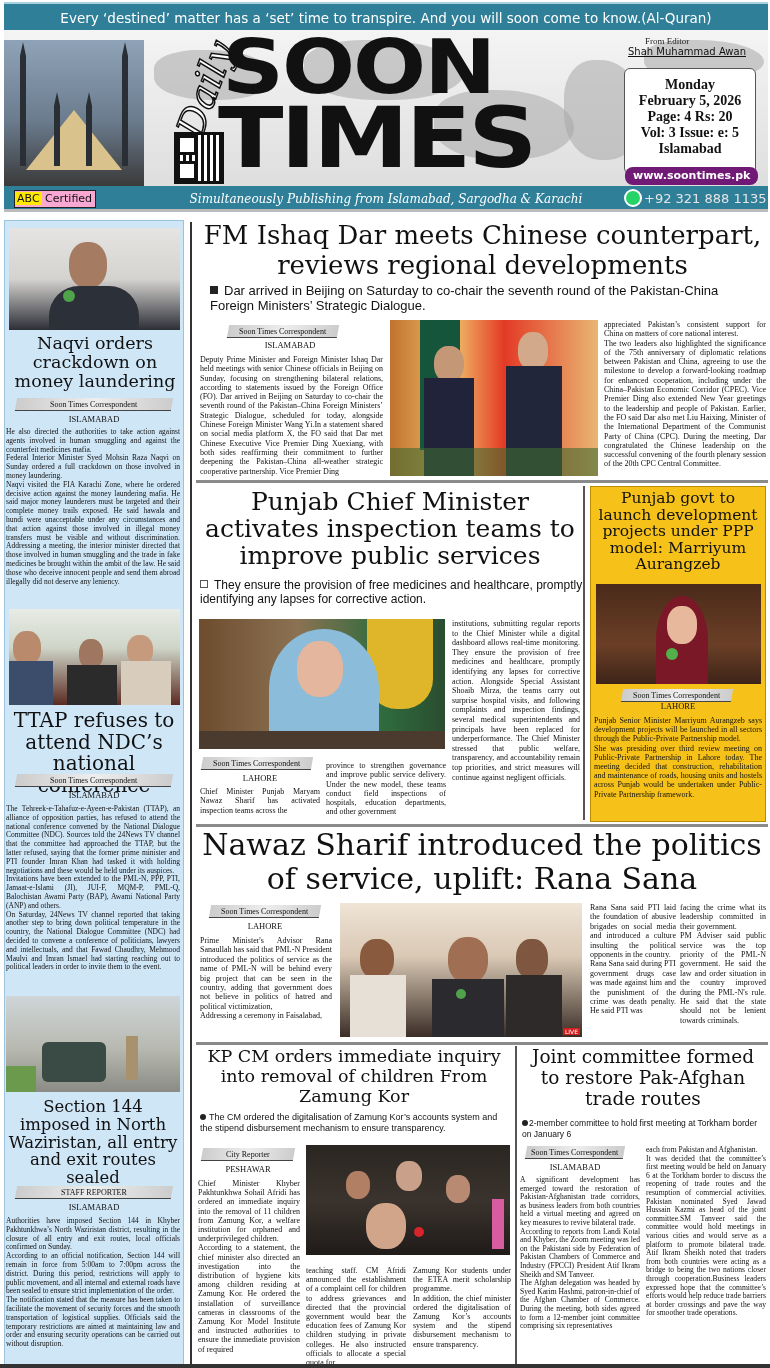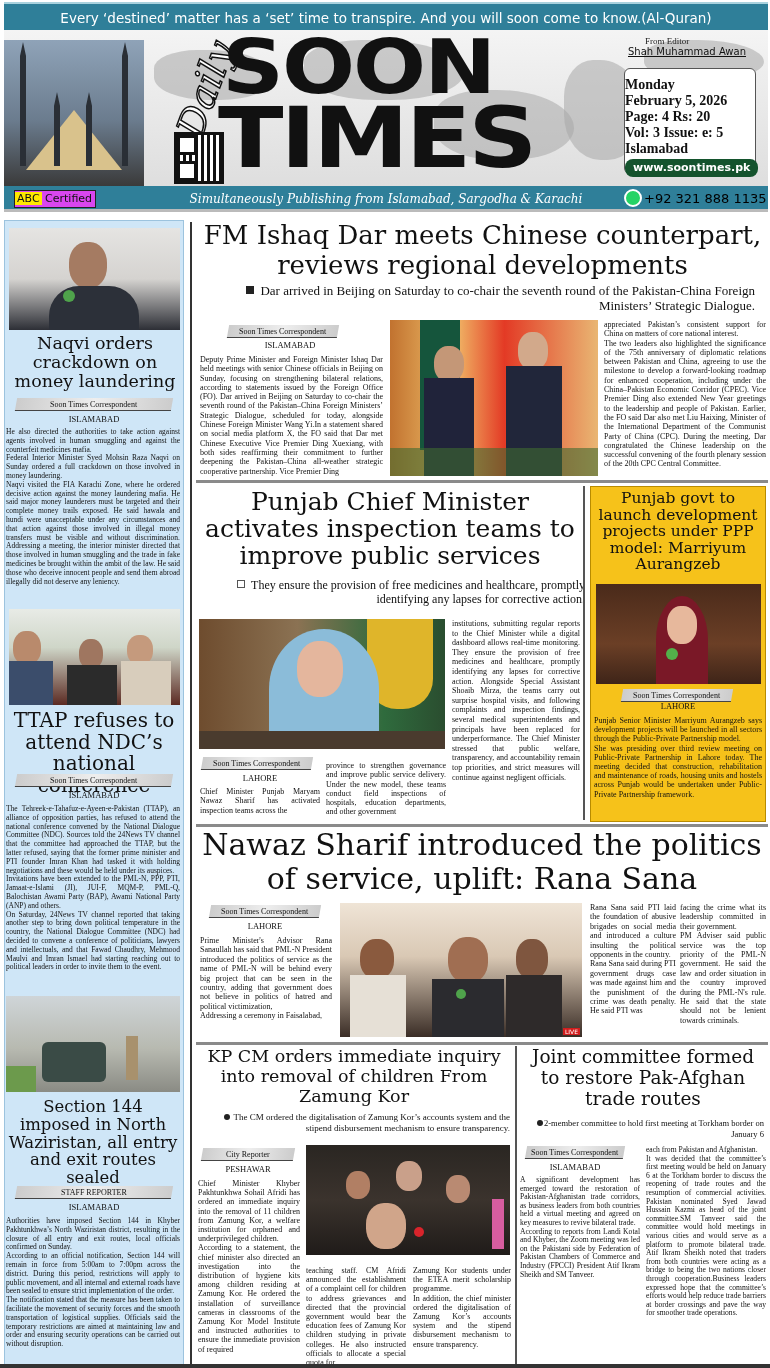--- a/index.html
+++ b/index.html
@@ -15,40 +15,40 @@
 .daily{left:172px;top:60px;font-family:"DejaVu Serif",serif;font-style:italic;font-size:38px;transform:rotate(-70deg);transform-origin:left top;color:#fff;-webkit-text-stroke:1.5px #111;left:168px;top:128px}
 .soon{left:222px;top:30px;font-family:"DejaVu Sans",sans-serif;font-weight:bold;font-size:86px;letter-spacing:-2px;color:#111;line-height:86px;transform:scaleY(.86);transform-origin:left top}
 .times{left:218px;top:96px;font-family:"DejaVu Sans",sans-serif;font-weight:bold;font-size:96px;letter-spacing:-3px;color:#111;line-height:96px;transform:scaleY(.88);transform-origin:left top}
 .qr{left:174px;top:132px;width:50px;height:52px;background:
  repeating-linear-gradient(90deg,#111 0 3px,#fff 3px 6px),#fff;border:3px solid #111}
 .qr:before,.qr:after{content:"";position:absolute;width:14px;height:14px;border:3px solid #111;background:#fff}
 .qr:before{left:0;top:0}
 .qr:after{left:0;bottom:0}
 .editor-lbl{left:645px;top:36px;font-size:9px;color:#222}
 .editor-name{left:628px;top:46px;font-family:"DejaVu Sans",sans-serif;font-size:10px;color:#111;text-decoration:underline}
-.datebox{left:624px;top:68px;width:132px;height:106px;background:#fff;border:1px solid #555;border-radius:6px;text-align:left;font-weight:bold;font-size:14px;line-height:16px;padding-top:8px}
+.datebox{left:624px;top:68px;width:132px;height:106px;background:#fff;border:1px solid #555;border-radius:6px;text-align:center;font-weight:bold;font-size:14px;line-height:16px;padding-top:8px}
 .datebox div{white-space:nowrap}
-.url{display:inline-block;margin-top:2px;background:#14532d;color:#fff;font-family:"DejaVu Sans",sans-serif;font-size:11px;padding:1px 8px;border-radius:8px}
+.url{display:inline-block;margin-top:10px;background:#701a75;color:#fff;font-family:"DejaVu Sans",sans-serif;font-size:11px;padding:1px 8px;border-radius:8px}
 .bottombar{left:4px;top:186px;width:764px;height:26px;background:#2f7f99;border-bottom:3px solid #bbb}
-.abc{position:absolute;left:10px;top:4px;background:#d946ef;border:1px solid #222;font-family:"DejaVu Sans",sans-serif;font-size:11px;line-height:16px;padding:0 3px 0 0}
+.abc{position:absolute;left:10px;top:4px;background:#f9a8d4;border:1px solid #222;font-family:"DejaVu Sans",sans-serif;font-size:11px;line-height:16px;padding:0 3px 0 0}
 .abc b{background:#ffe800;padding:0 2px;font-weight:normal}
 .publishing{position:absolute;left:0;width:764px;top:4px;text-align:center;color:#fff;font-family:"DejaVu Serif",serif;font-style:italic;font-size:12px;line-height:18px}
-.phone{position:absolute;left:620px;top:3px;color:#000000;font-family:"DejaVu Sans",sans-serif;font-size:13px;line-height:20px}
+.phone{position:absolute;left:620px;top:3px;color:#e5e5e5;font-family:"DejaVu Sans",sans-serif;font-size:13px;line-height:20px}
 .wa{display:inline-block;width:18px;height:18px;border-radius:50%;background:#25d366;border:2px solid #fff;vertical-align:-4px;margin-right:2px}
 .sidebar{left:4px;top:220px;width:180px;height:1146px;background:#cfe6f7;border:1px solid #9cc3de}
 .photo{position:absolute;overflow:hidden}
 .hl{text-align:center;font-family:"DejaVu Serif",serif;color:#111;line-height:1.08}
 .byline{position:relative;margin:0 auto;height:13px;background:linear-gradient(90deg,#ccc,#eee,#ccc);border-bottom:1.5px solid #444;font-size:8px;line-height:13px;text-align:center;transform:skewX(-10deg)}
 .byline span{display:inline-block;transform:skewX(10deg)}
 .place{text-align:center;font-size:8.5px;line-height:14px}
 .body{font-size:8px;line-height:9.3px;text-align:justify;color:#111}
 .body p{margin:0}
 .vrule{position:absolute;width:2px;background:#555}
 .hrule{position:absolute;height:3px;background:#8a8a8a}
-.kicker{font-family:Liberation Serif, serif;font-size:13px;line-height:15px;text-align:right}
+.kicker{font-family:Liberation Sans, sans-serif;font-size:13px;line-height:15px;text-align:left}
 .sq{display:inline-block;width:8px;height:8px;background:#222;margin-right:6px;vertical-align:1px}
 .yellowbox{left:590px;top:486px;width:176px;height:336px;background:#f6c21a;border:1px solid #b88b00}
 </style>
 </head>
 <body>
 
 <div class="abs topbar">Every ‘destined’ matter has a ‘set’ time to transpire. And you will soon come to know.(Al-Quran)</div>
 
 <div class="abs masthead">
   <div class="map-blob" style="left:150px;top:20px;width:120px;height:50px"></div>
@@ -251,19 +251,20 @@
 
 <div class="abs hl" style="left:520px;top:1046px;width:246px;font-size:18.5px;line-height:21px">Joint committee formed to restore Pak-Afghan trade routes</div>
 <div class="abs kicker" style="left:522px;top:1118px;width:242px;font-size:8.5px;line-height:11px"><span style="display:inline-block;width:6px;height:6px;border-radius:50%;background:#222;margin-right:1px"></span><span>2-member committee to hold first meeting at Torkham border on January 6</span></div>
 <div class="abs" style="left:526px;top:1146px;width:98px">
     <div class="byline"><span>Soon Times Correspondent</span></div>
   </div>
 <div class="abs place" style="left:520px;top:1160px;width:110px">ISLAMABAD</div>
 <div class="abs body" style="left:520px;top:1176px;width:120px;font-size:7.6px;line-height:8.6px">
   <p>A significant development has emerged toward the restoration of Pakistan-Afghanistan trade corridors, as business leaders from both countries held a virtual meeting and agreed on key measures to revive bilateral trade.</p>
   <p>According to reports from Landi Kotal and Khyber, the Zoom meeting was led on the Pakistani side by Federation of Pakistan Chambers of Commerce and Industry (FPCCI) President Atif Ikram Sheikh and SM Tanveer.</p>
+  <p>The Afghan delegation was headed by Syed Karim Hashmi, patron-in-chief of the Afghan Chamber of Commerce. During the meeting, both sides agreed to form a 12-member joint committee comprising six representatives</p>
 </div>
 <div class="abs body" style="left:646px;top:1146px;width:120px;font-size:7.6px;line-height:8.6px">
   <p>each from Pakistan and Afghanistan.</p>
   <p>It was decided that the committee’s first meeting would be held on January 6 at the Torkham border to discuss the reopening of trade routes and the resumption of commercial activities. Pakistan nominated Syed Jawad Hussain Kazmi as head of the joint committee.SM Tanveer said the committee would hold meetings in various cities and would serve as a platform to promote bilateral trade. Atif Ikram Sheikh noted that traders from both countries were acting as a bridge to being the two nations closer through cooperation.Business leaders expressed hope that the committee’s efforts would help reduce trade barriers at border crossings and pave the way for smoother trade operations.</p>
 </div>
 
 <div class="hrule" style="left:0;top:1364px;width:770px;height:4px;background:#333"></div>
 
 </body></html>

